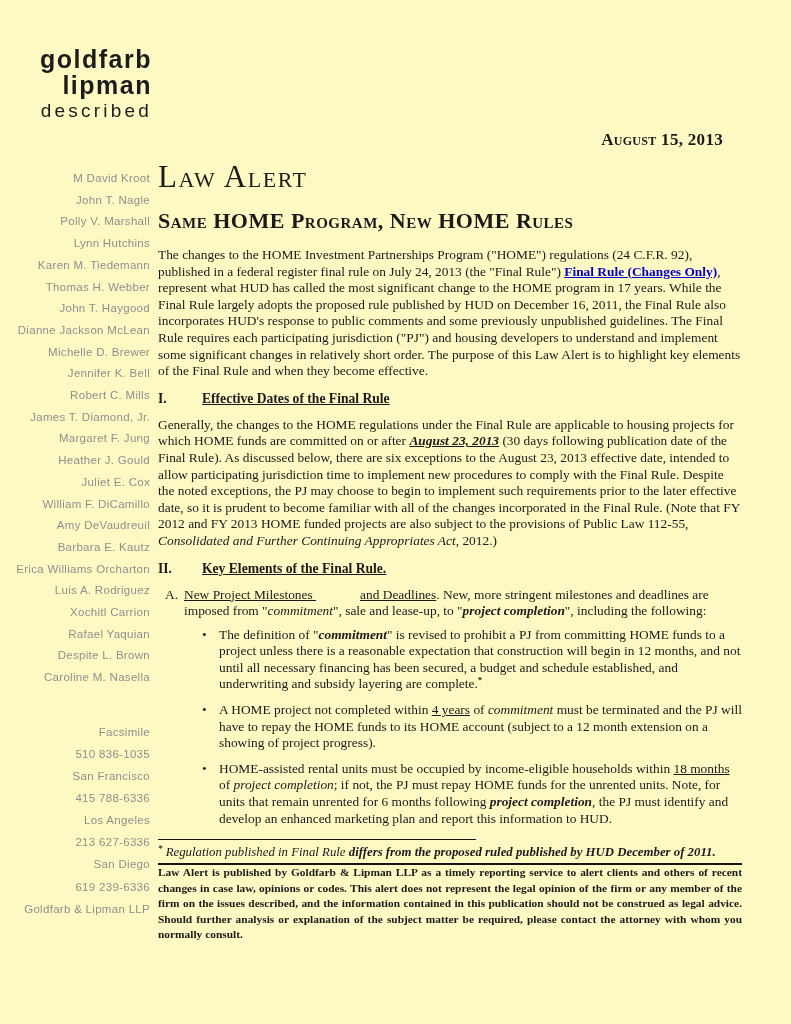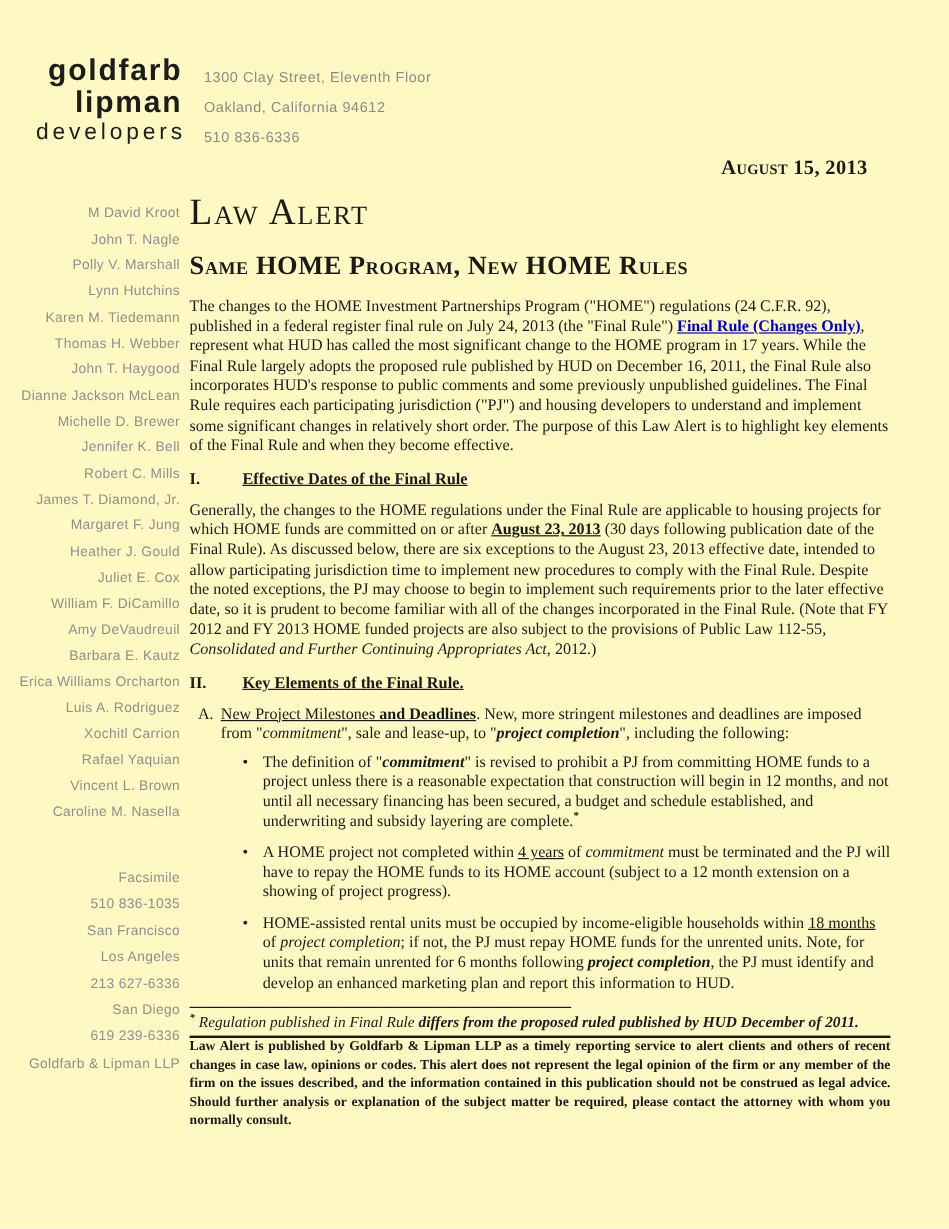--- a/index.html
+++ b/index.html
@@ -55,25 +55,25 @@
   .law-alert {
     font-variant: small-caps; font-size: 31px; letter-spacing: 1.5px;
     line-height: 34px; margin: 0 0 14px 0; font-weight: 400;
   }
   .subtitle {
     font-variant: small-caps; font-size: 22px; letter-spacing: 0.5px;
     font-weight: 600; line-height: 26px; margin: 0 0 13px 0;
   }
   .para { font-size: 13.4px; line-height: 16.6px; margin: 0 0 10px 0; }
   .link { color: #0000cc; font-weight: 700; text-decoration: underline; cursor: pointer; }
-  .bi-u { font-weight: 700; text-decoration: underline; }
+  .bi-u { font-weight: 700; font-style: italic; text-decoration: underline; }
   .it { font-style: italic; }
   .bit { font-style: italic; font-weight: 600; }
   .un { text-decoration: underline; }
-  .b-un { font-weight: 700; text-decoration: underline; }
+  .b-un { font-weight: 400; text-decoration: underline; margin-left: 44px; }
 
   .section-head {
     display: flex; font-weight: 700; font-size: 13.6px;
     margin: 2px 0 10px 0; line-height: 17px;
   }
   .section-head .num { width: 27px; flex: none; }
   .section-head .head-text { text-decoration: underline; margin-left: 17px; }
 
   .item-a { display: flex; padding-left: 7px; margin: 0 0 7px 0; }
   .item-a .num { width: 19px; flex: none; font-size: 13.4px; line-height: 16.6px; }
@@ -98,28 +98,23 @@
   }
 </style>
 </head>
 <body>
 
 <div class="page">
 
   <div class="logo">
     <div class="l1">goldfarb</div>
     <div class="l2">lipman</div>
-    <div class="l3">developers</div>
+    <div class="l3">described</div>
   </div>
 
-  <div class="address">
-    <div>1300 Clay Street, Eleventh Floor</div>
-    <div>Oakland, California  94612</div>
-    <div>510 836-6336</div>
-  </div>
 
   <div class="date">August 15, 2013</div>
 
   <div class="sidebar">
     <div class="attorney">M David Kroot</div>
     <div class="attorney">John T. Nagle</div>
     <div class="attorney">Polly V. Marshall</div>
     <div class="attorney">Lynn Hutchins</div>
     <div class="attorney">Karen M. Tiedemann</div>
     <div class="attorney">Thomas H. Webber</div>
@@ -132,26 +127,27 @@
     <div class="attorney">Margaret F. Jung</div>
     <div class="attorney">Heather J. Gould</div>
     <div class="attorney">Juliet E. Cox</div>
     <div class="attorney">William F. DiCamillo</div>
     <div class="attorney">Amy DeVaudreuil</div>
     <div class="attorney">Barbara E. Kautz</div>
     <div class="attorney">Erica Williams Orcharton</div>
     <div class="attorney">Luis A. Rodriguez</div>
     <div class="attorney">Xochitl Carrion</div>
     <div class="attorney">Rafael Yaquian</div>
-    <div class="attorney">Vincent L. Brown</div>
+    <div class="attorney">Despite L. Brown</div>
     <div class="attorney">Caroline M. Nasella</div>
     <div class="contacts">
       <div class="contact">Facsimile</div>
       <div class="contact">510 836-1035</div>
       <div class="contact">San Francisco</div>
+      <div class="contact">415 788-6336</div>
       <div class="contact">Los Angeles</div>
       <div class="contact">213 627-6336</div>
       <div class="contact">San Diego</div>
       <div class="contact">619 239-6336</div>
       <div class="contact">Goldfarb &amp; Lipman LLP</div>
     </div>
   </div>
 
   <div class="main">
 

